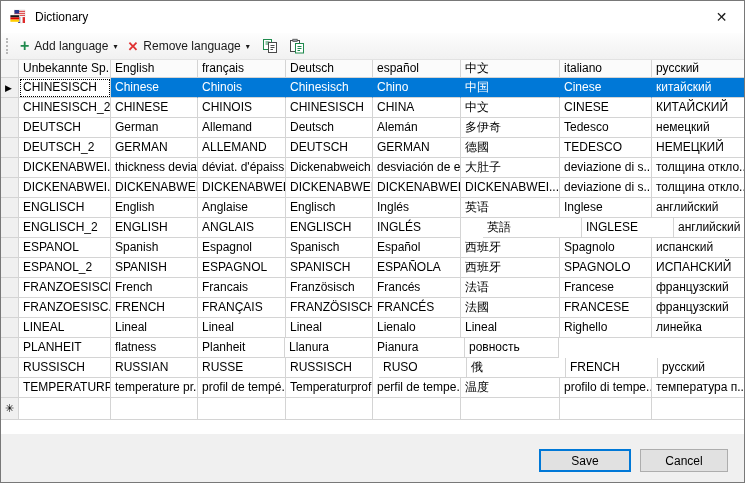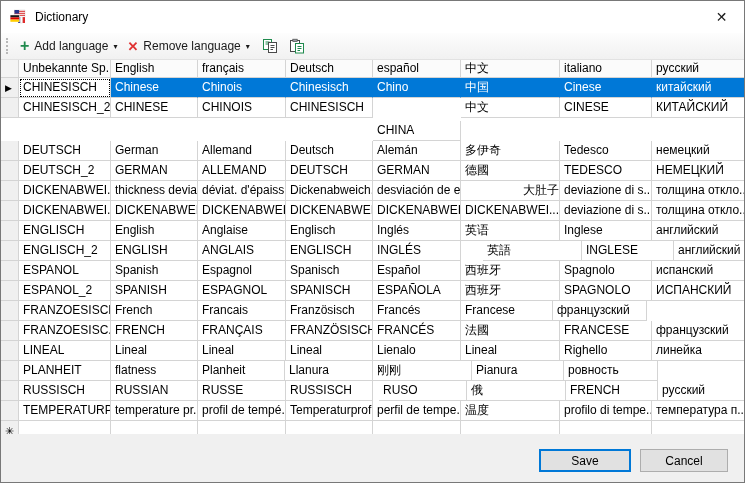--- a/index.html
+++ b/index.html
@@ -142,21 +142,21 @@
         <div class="cell" style="width: 99px;">中国</div>
         <div class="cell" style="width: 92px;">Cinese</div>
         <div class="cell" style="width: 94px;">китайский</div>
       </div>
       <div class="grid-row">
         <div class="rowheader" style="width: 18px;"></div>
         <div class="cell" style="width: 92px;">CHINESISCH_2</div>
         <div class="cell" style="width: 87px;">CHINESE</div>
         <div class="cell" style="width: 88px;">CHINOIS</div>
         <div class="cell" style="width: 87px;">CHINESISCH</div>
-        <div class="cell" style="width: 88px; margin-top: 23px;">CHINA</div>
+        <div class="cell" style="width: 88px;">CHINA</div>
         <div class="cell" style="width: 99px;">中文</div>
         <div class="cell" style="width: 92px;">CINESE</div>
         <div class="cell" style="width: 94px;">КИТАЙСКИЙ</div>
       </div>
       <div class="grid-row">
         <div class="rowheader" style="width: 18px;"></div>
         <div class="cell" style="width: 92px;">DEUTSCH</div>
         <div class="cell" style="width: 87px;">German</div>
         <div class="cell" style="width: 88px;">Allemand</div>
         <div class="cell" style="width: 87px;">Deutsch</div>
@@ -176,21 +176,21 @@
         <div class="cell" style="width: 92px;">TEDESCO</div>
         <div class="cell" style="width: 94px;">НЕМЕЦКИЙ</div>
       </div>
       <div class="grid-row">
         <div class="rowheader" style="width: 18px;"></div>
         <div class="cell" style="width: 92px;">DICKENABWEI...</div>
         <div class="cell" style="width: 87px;">thickness devia...</div>
         <div class="cell" style="width: 88px;">déviat. d'épaiss...</div>
         <div class="cell" style="width: 87px;">Dickenabweich...</div>
         <div class="cell" style="width: 88px;">desviación de e...</div>
-        <div class="cell" style="width: 99px; text-align: right;">大肚子</div>
+        <div class="cell" style="width: 99px;">大肚子</div>
         <div class="cell" style="width: 92px;">deviazione di s...</div>
         <div class="cell" style="width: 94px;">толщина откло...</div>
       </div>
       <div class="grid-row">
         <div class="rowheader" style="width: 18px;"></div>
         <div class="cell" style="width: 92px;">DICKENABWEI...</div>
         <div class="cell" style="width: 87px;">DICKENABWEI...</div>
         <div class="cell" style="width: 88px;">DICKENABWEI...</div>
         <div class="cell" style="width: 87px;">DICKENABWEI...</div>
         <div class="cell" style="width: 88px;">DICKENABWEI...</div>
@@ -242,20 +242,21 @@
         <div class="cell" style="width: 92px;">SPAGNOLO</div>
         <div class="cell" style="width: 94px;">ИСПАНСКИЙ</div>
       </div>
       <div class="grid-row">
         <div class="rowheader" style="width: 18px;"></div>
         <div class="cell" style="width: 92px;">FRANZOESISCH</div>
         <div class="cell" style="width: 87px;">French</div>
         <div class="cell" style="width: 88px;">Francais</div>
         <div class="cell" style="width: 87px;">Französisch</div>
         <div class="cell" style="width: 88px;">Francés</div>
+        <div class="cell" style="width: 99px;">法语</div>
         <div class="cell" style="width: 92px;">Francese</div>
         <div class="cell" style="width: 94px;">французский</div>
       </div>
       <div class="grid-row">
         <div class="rowheader" style="width: 18px;"></div>
         <div class="cell" style="width: 92px;">FRANZOESISC...</div>
         <div class="cell" style="width: 87px;">FRENCH</div>
         <div class="cell" style="width: 88px;">FRANÇAIS</div>
         <div class="cell" style="width: 87px;">FRANZÖSISCH</div>
         <div class="cell" style="width: 88px;">FRANCÉS</div>
@@ -273,21 +274,20 @@
         <div class="cell" style="width: 99px;">Lineal</div>
         <div class="cell" style="width: 92px;">Righello</div>
         <div class="cell" style="width: 94px;">линейка</div>
       </div>
       <div class="grid-row">
         <div class="rowheader" style="width: 18px;"></div>
         <div class="cell" style="width: 92px;">PLANHEIT</div>
         <div class="cell" style="width: 87px;">flatness</div>
         <div class="cell" style="width: 87px;">Planheit</div>
         <div class="cell" style="width: 88px;">Llanura</div>
-        <div class="cell" style="width: 99px;">刚刚</div>
         <div class="cell" style="width: 92px;">Pianura</div>
         <div class="cell" style="width: 94px;">ровность</div>
       </div>
       <div class="grid-row">
         <div class="rowheader" style="width: 18px;"></div>
         <div class="cell" style="width: 92px;">RUSSISCH</div>
         <div class="cell" style="width: 87px;">RUSSIAN</div>
         <div class="cell" style="width: 88px;">RUSSE</div>
         <div class="cell" style="width: 87px;">RUSSISCH</div>
         <div class="cell" style="width: 88px; margin-left: 6px;">RUSO</div>

